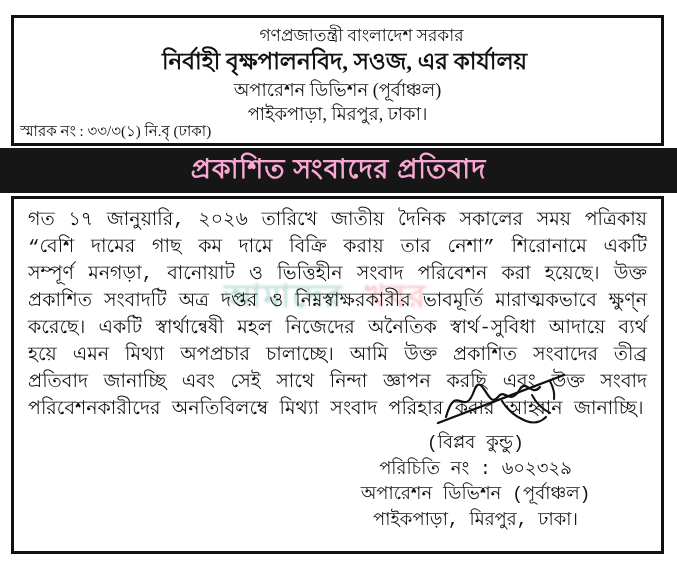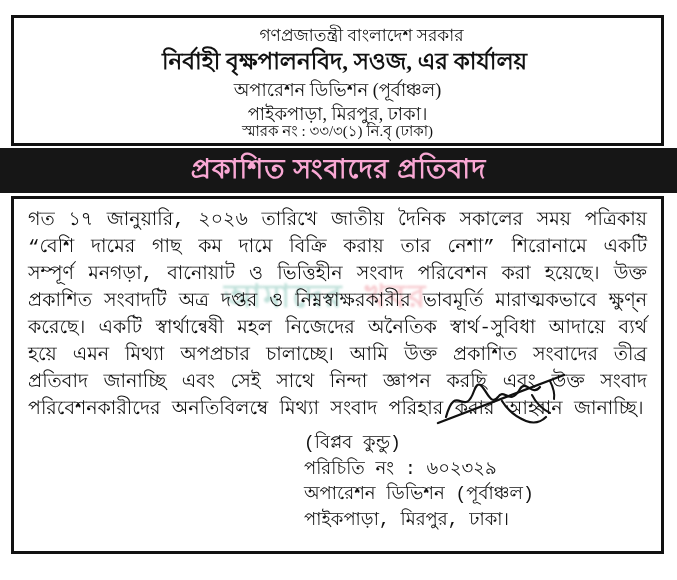--- a/index.html
+++ b/index.html
@@ -15,21 +15,21 @@
     position:absolute;left:11px;top:15px;width:653px;height:131px;
     border:3px solid #111;box-sizing:border-box;
     background:#fff;text-align:center;
   }
   .hline1{margin-top:7px;font-size:17px;line-height:21px;padding-left:48px;}
   .hline2{margin-top:2px;font-size:23px;line-height:28px;font-weight:bold;margin-left:14px;}
   .hline3{margin-top:3px;font-size:18px;line-height:22px;}
   .hline4{margin-top:2px;font-size:18px;line-height:22px;}
   .memo-row{
     position:absolute;left:6px;right:6px;bottom:2px;
-    display:flex;justify-content:center;
+    display:flex;justify-content:space-between;
     font-size:15px;line-height:19px;
   }
   .banner{
     position:absolute;left:0;top:148px;width:677px;height:45px;
     background:#161616;color:#ffffff;
     display:flex;align-items:center;justify-content:center;
     font-size:27px;font-weight:bold;letter-spacing:1px;
   }
   .body-box{
     position:absolute;left:11px;top:196px;width:653px;height:358px;
@@ -46,21 +46,21 @@
     filter:blur(1px);opacity:0.55;white-space:nowrap;
     user-select:none;
   }
   .watermark .w1{color:#8ec9bd;}
   .watermark .w2{color:#f1a3ab;}
   .signature-svg{
     position:absolute;left:418px;top:168px;width:140px;height:66px;z-index:3;
   }
   .sig-block{
     position:absolute;left:290px;right:14px;top:232px;
-    text-align:left;font-size:18px;line-height:25.5px;z-index:2;
+    text-align:center;font-size:18px;line-height:25.5px;z-index:2;
   }
   .print-code{
     position:absolute;left:8px;bottom:8px;
     font-size:12.5px;color:#444;z-index:2;
   }
 </style>
 </head>
 <body>
 
 <div class="page">

